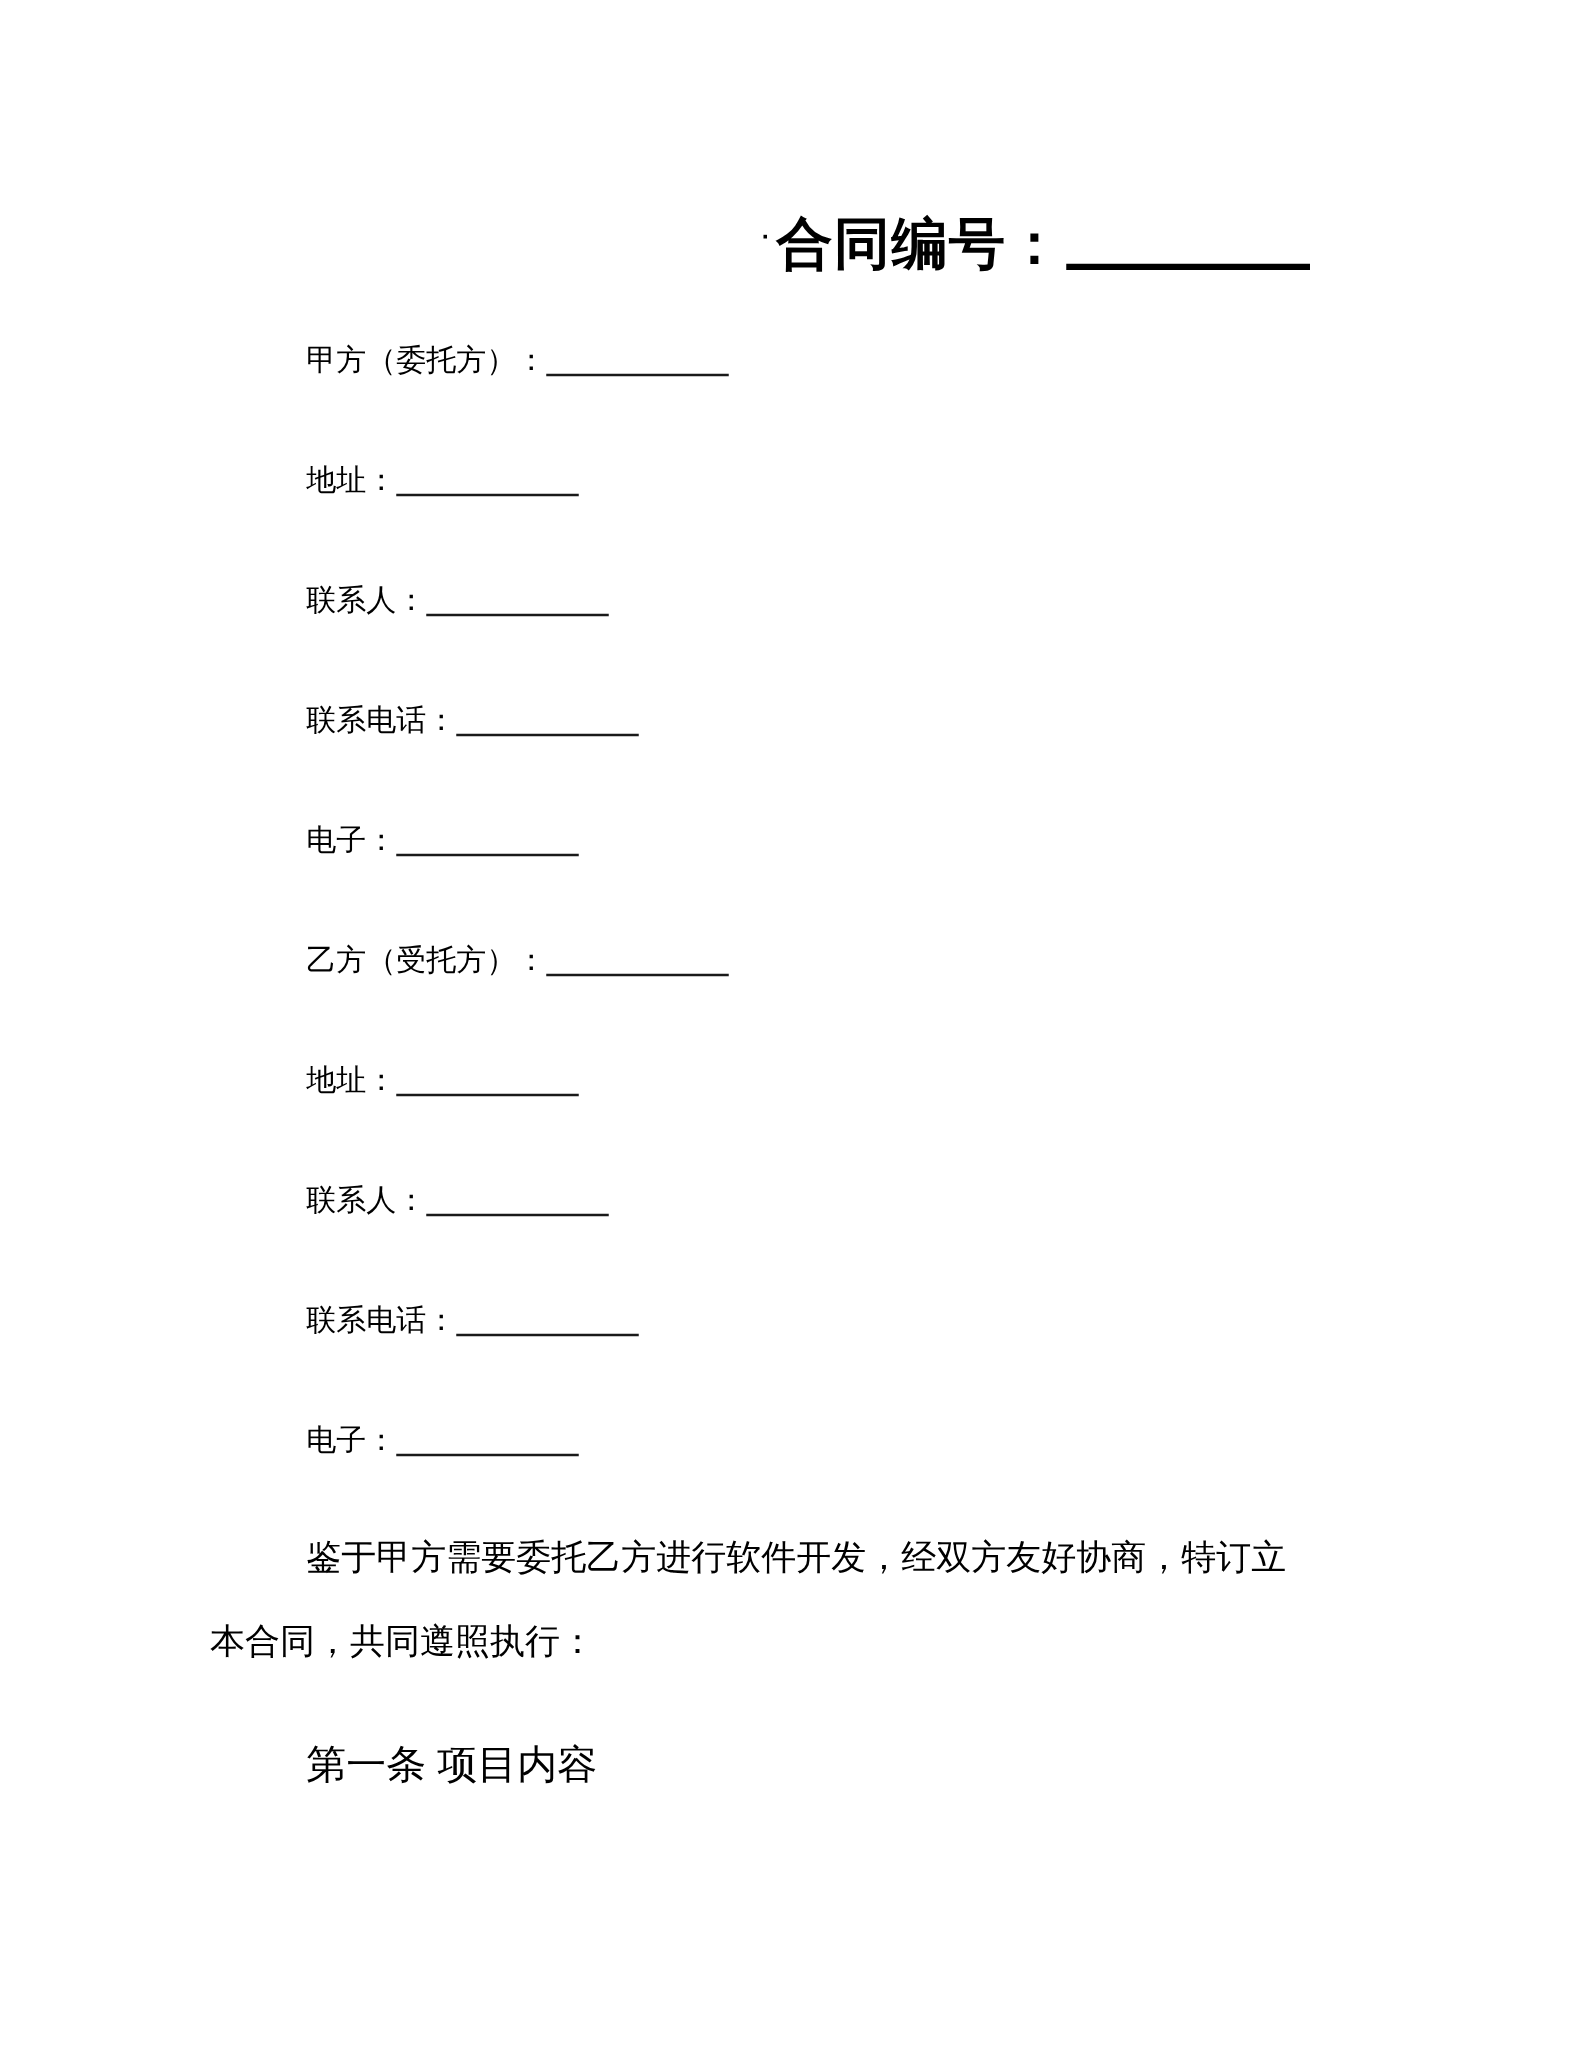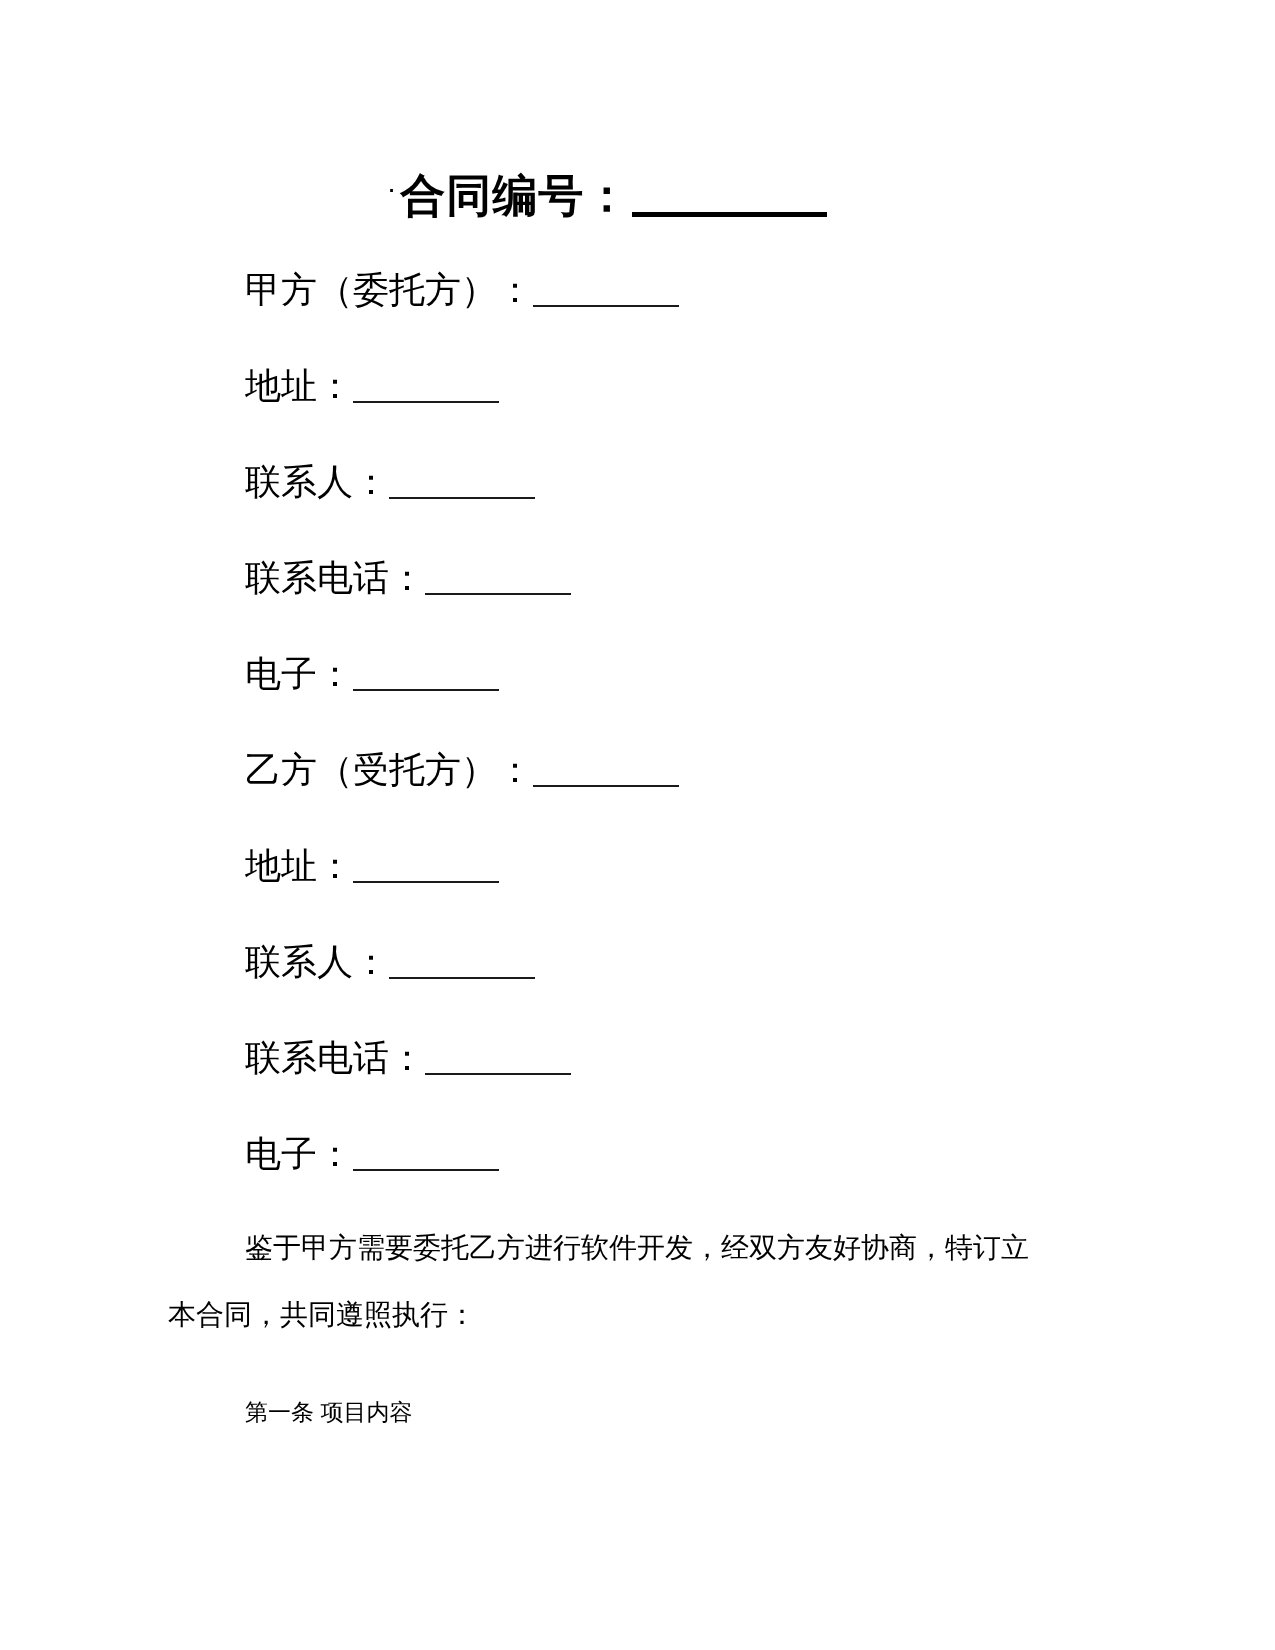--- a/index.html
+++ b/index.html
@@ -23,41 +23,41 @@
   }
   .content {
     width: 880px;
   }
   
   .doc-title {
     margin: 0 0 32px 0;
     font-size: 45px;
     font-weight: 700;
     line-height: 56px;
-    text-align: center;
+    text-align: right;
     white-space: nowrap;
     letter-spacing: 1px;
   }
   .title-dot {
     font-size: 20px;
     vertical-align: 14px;
     margin-right: 4px;
   }
   .title-blank {
     display: inline-block;
     width: 195px;
     height: 5px;
     background: #000;
     vertical-align: -6px;
     margin-left: 2px;
   }
   
   .field {
     margin: 0 0 29px 0;
-    font-size: 36px;
+    font-size: 24px;
     line-height: 67px;
     text-indent: 77px;
     white-space: nowrap;
     font-weight: 400;
   }
   .blank {
     display: inline-block;
     width: 146px;
     height: 2px;
     background: #1a1a1a;
@@ -68,21 +68,21 @@
   .para {
     margin: 0 0 29px 0;
     font-size: 28px;
     line-height: 67px;
     text-indent: 77px;
     text-align: left;
     font-family: Liberation Mono, monospace;
   }
   .article-heading {
     margin: 0;
-    font-size: 23px;
+    font-size: 32px;
     line-height: 67px;
     text-indent: 77px;
     white-space: nowrap;
     font-weight: 400;
   }
 </style>
 </head>
 <body>
 
 <div class="page">

